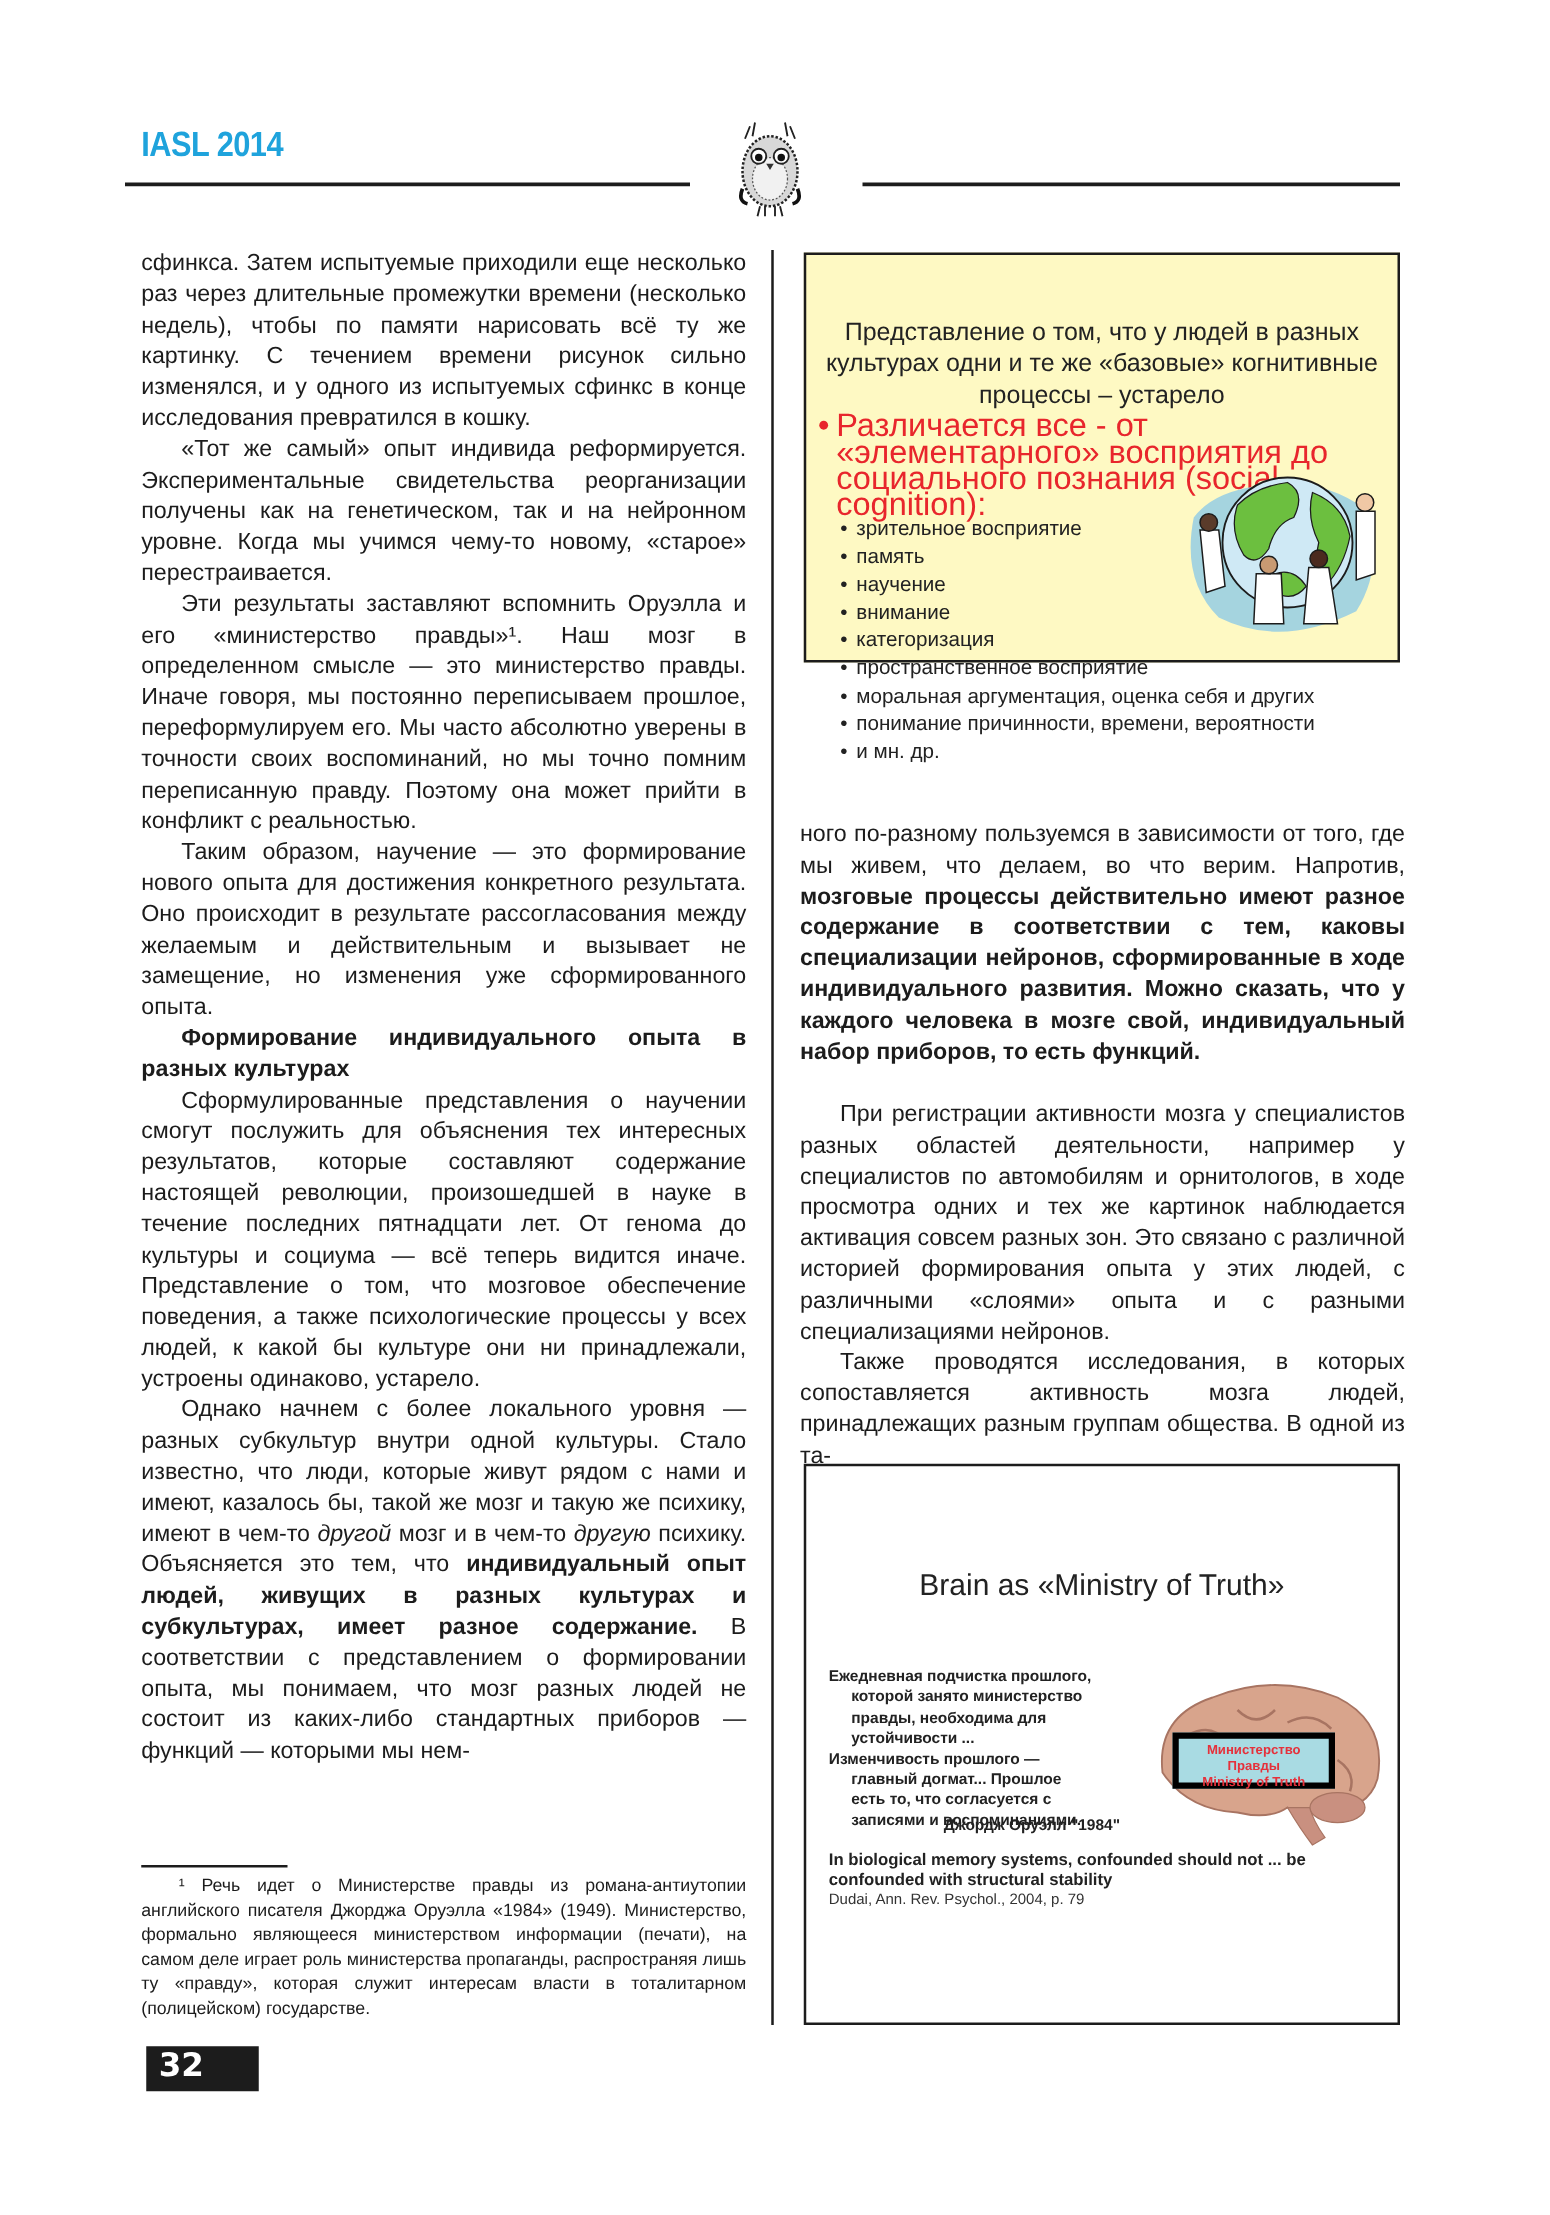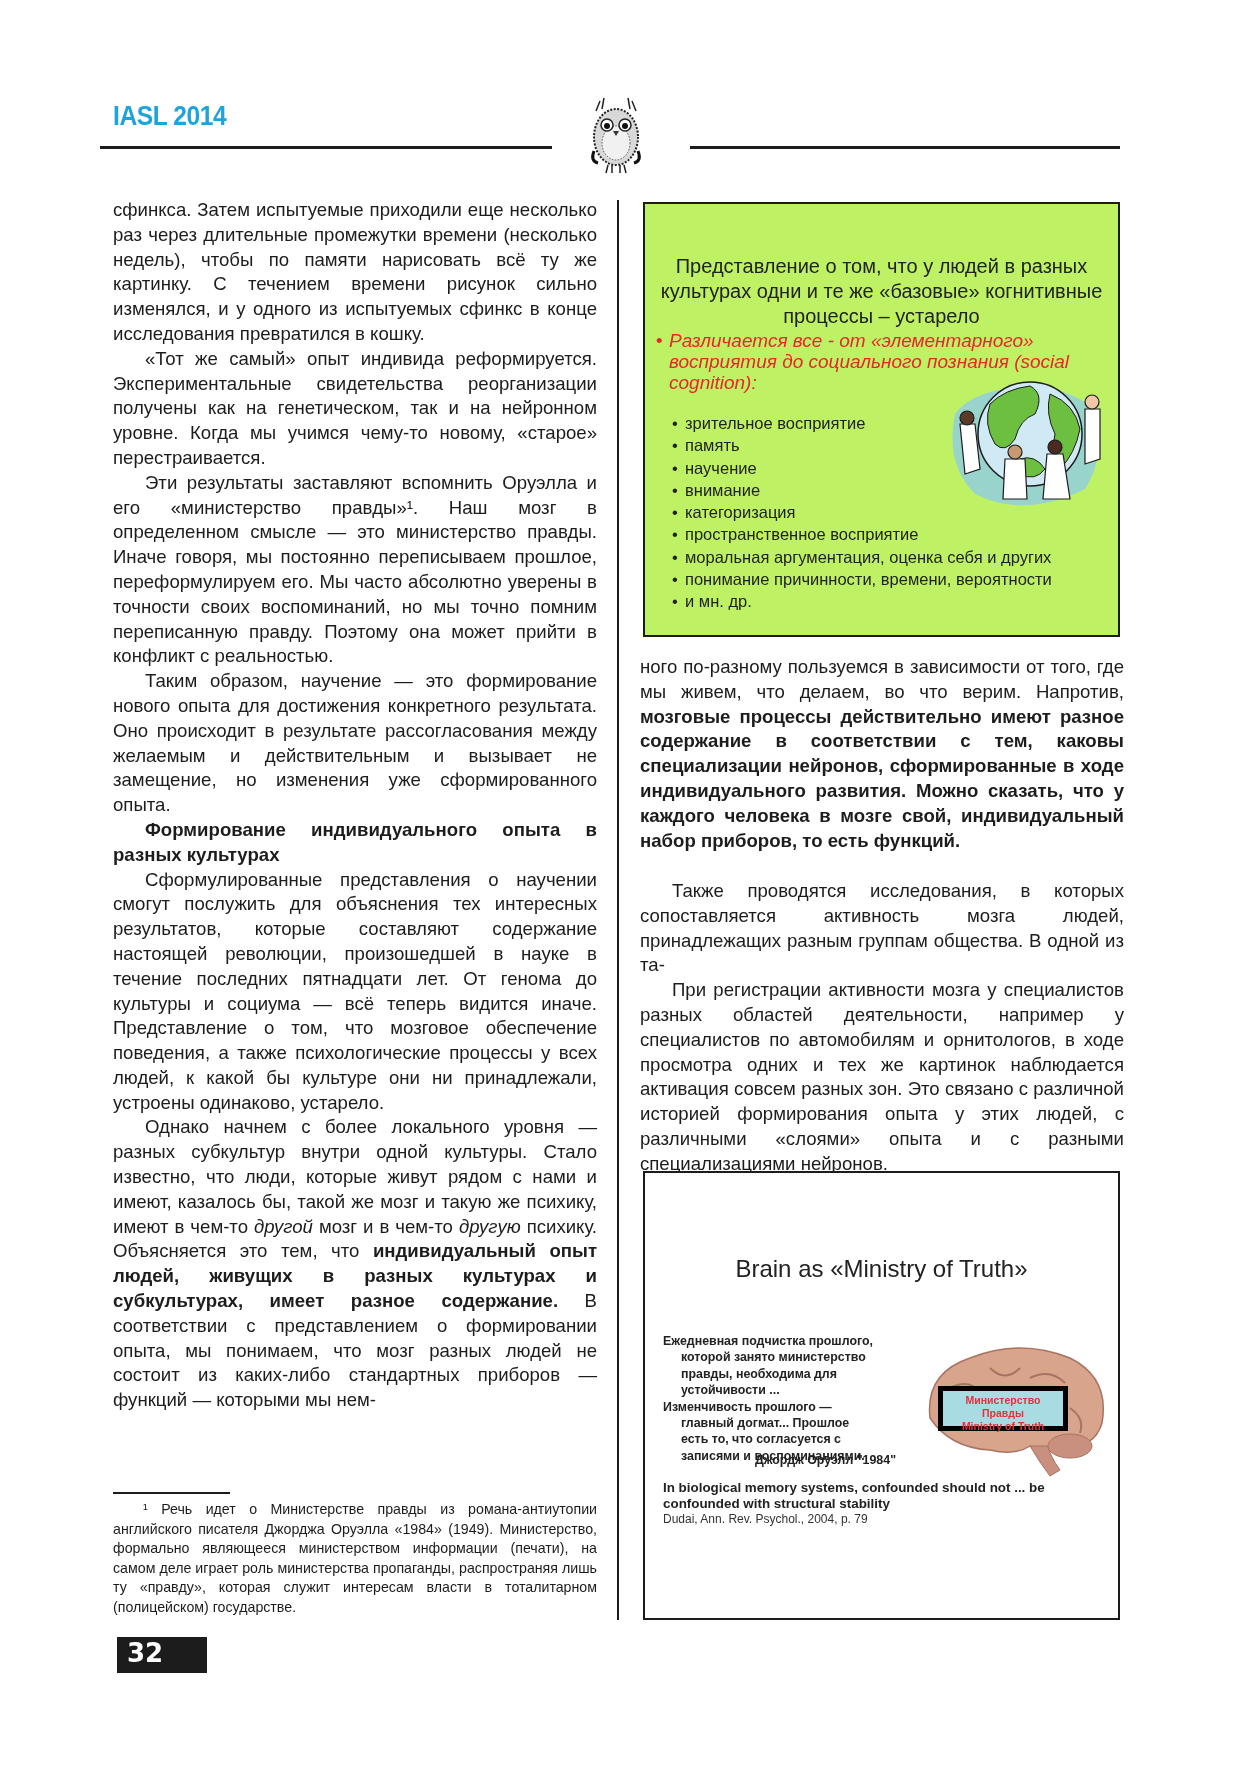--- a/index.html
+++ b/index.html
@@ -25,23 +25,23 @@
   #divider { left:617px; top:200px; width:2px; height:1420px; background:#1c1c1c; }
 
   
   #fn-rule { left:113px; top:1492px; width:117px; height:2px; background:#1c1c1c; }
   #footnote { left:113px; top:1500px; width:484px; font-size:14.2px; line-height:19.6px; text-align:justify; }
   #footnote p { margin:0; text-indent:30px; }
   #page-num-box { left:117px; top:1637px; width:90px; height:36px; background:#1c1c1c; }
   #page-num { left:127px; top:1638px; font-size:26px; font-weight:bold; color:#fff; font-family:"DejaVu Sans", sans-serif; }
 
   
-  #slide1 { left:643px; top:202px; width:477px; height:435px; border:2.5px solid #1c1c1c; box-sizing:border-box; background:#bef264; }
+  #slide1 { left:643px; top:202px; width:477px; height:328px; border:2.5px solid #1c1c1c; box-sizing:border-box; background:#fef9c3; }
   #s1-title { position:absolute; left:0; top:50px; width:100%; text-align:center; font-size:20px; line-height:25px; color:#222; }
-  #s1-red { position:absolute; left:4px; top:126px; width:465px; font-size:19px; line-height:21px; color:#e8262c;font-style:italic; }
+  #s1-red { position:absolute; left:4px; top:126px; width:465px; font-size:26px; line-height:21px; color:#e8262c; }
   #s1-red .bul { display:inline-block; width:20px; text-align:center; }
   #s1-red .txt { display:inline-block; vertical-align:top; width:440px; }
   #s1-list { position:absolute; left:4px; top:192px; margin:16px; padding:0; list-style:none; font-size:16.5px; line-height:22.3px; color:#222; }
   #s1-list li .bul { display:inline-block; width:20px; text-align:center; }
   #globe { position:absolute; left:290px; top:170px; width:175px; height:140px; }
 
   
   #slide2 { left:643px; top:1171px; width:477px; height:449px; border:2.5px solid #1c1c1c; box-sizing:border-box; background:#fff; }
   #s2-title { position:absolute; left:0; top:80px; width:100%; text-align:center; font-size:24px; line-height:31px; color:#222; }
   #s2-quote { position:absolute; left:18px; top:160px; width:230px; font-size:12.4px; line-height:16.4px; font-weight:bold; color:#222; }
@@ -124,22 +124,22 @@
       <path d="M150 35 L165 35 L165 85 L150 90 Z"></path>
         <circle cx="157" cy="28" r="7" fill="#f0c8a5"></circle>
     </g>
   </svg>
 </div>
 
 <div id="col-right" class="abs col">
   <p><span>ного по-разному пользуемся в зависимости от того, где мы живем, что делаем, во что верим. Напротив, </span><b>мозговые процессы действительно имеют разное содержание в соответствии с тем, каковы специализации нейронов, сформированные в ходе индивидуального развития. Можно сказать, что у каждого человека в мозге свой, индивидуальный набор приборов, то есть функций.</b></p>
 </div>
 <div id="col-right2" class="abs col">
+  <p class="ind">При регистрации активности мозга у специалистов разных областей деятельности, например у специалистов по автомобилям и орнитологов, в ходе просмотра одних и тех же картинок наблюдается активация совсем разных зон. Это связано с различной историей формирования опыта у этих людей, с различными «слоями» опыта и с разными специализациями нейронов.</p>
   <p class="ind">Также проводятся исследования, в которых сопоставляется активность мозга людей, принадлежащих разным группам общества. В одной из та-</p>
-  <p class="ind">При регистрации активности мозга у специалистов разных областей деятельности, например у специалистов по автомобилям и орнитологов, в ходе просмотра одних и тех же картинок наблюдается активация совсем разных зон. Это связано с различной историей формирования опыта у этих людей, с различными «слоями» опыта и с разными специализациями нейронов.</p>
 </div>
 
 <div id="slide2" class="abs">
   <div id="s2-title">
     <div>Brain as «Ministry of Truth»</div>
   </div>
   <div id="s2-quote">
       <span style="display: block;">Ежедневная подчистка прошлого,</span>
       <span class="ind" style="display: block;">которой занято министерство</span>
       <span class="ind" style="display: block;">правды, необходима для</span>

